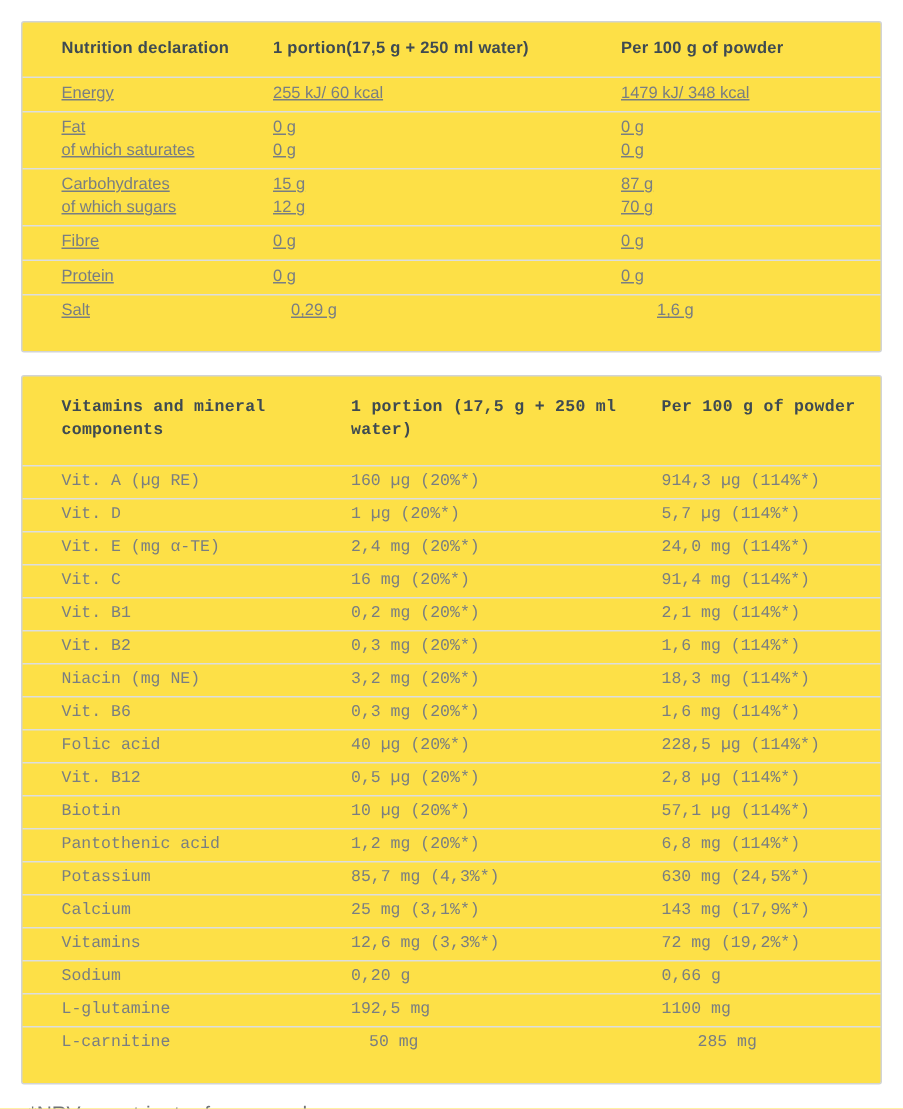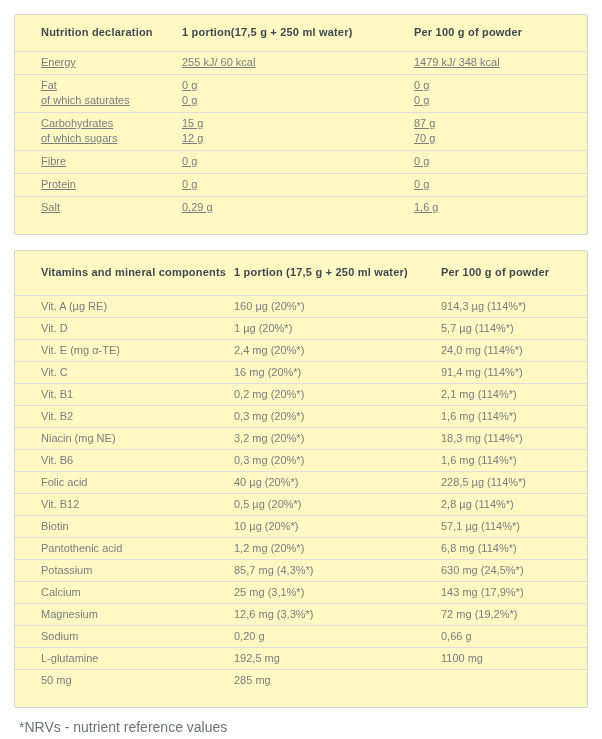--- a/index.html
+++ b/index.html
@@ -10,26 +10,26 @@
     background: #ffffff;
     font-family: "Liberation Sans", "DejaVu Sans", sans-serif;
     color: #797e82;
   }
   .page {
     position: relative;
     padding: 14px 14px 0 14px;
   }
   .card {
     width: 574px;
-    background: #fef9c3;
+    background: #fde047;
     border: 1px solid #d2d4d5;
     border-radius: 2px;
     padding-bottom: 14px;
   }
-  .card + .card { margin-top: 15px; }
+  .card + .card { margin-top: 15px; font-family: Liberation Mono, monospace; }
 
   .grid {
     display: grid;
     padding-left: 26px;
     padding-right: 10px;
   }
   .t1 .grid { grid-template-columns: 141px 232px 1fr; }
   .t2 .grid { grid-template-columns: 193px 207px 1fr; }
 
   .head {
@@ -45,21 +45,21 @@
 
   .row {
     border-bottom: 1px solid #dcdedf;
     font-size: 11px;
     line-height: 15px;
     color: #797e82;
     padding-top: 3px;
     padding-bottom: 3px;
   }
   .t1 .row { padding-top: 3px; padding-bottom: 4px; text-decoration: underline; }
-  .row:last-child { border-bottom: none; padding-bottom: 5px; }
+  .row:last-child { border-bottom: none; padding-bottom: 5px; gap: 12px; }
   .cell { white-space: pre-line; }
 
   .footnote {
     margin: 12px 0 0 5px;
     font-size: 14px;
     line-height: 14px;
     color: #6e7376;
   }
 </style>
 </head>
@@ -184,35 +184,36 @@
         <div class="cell">Potassium</div>
         <div class="cell">85,7 mg (4,3%*)</div>
         <div class="cell">630 mg (24,5%*)</div>
       </div>
         <div class="grid row">
         <div class="cell">Calcium</div>
         <div class="cell">25 mg (3,1%*)</div>
         <div class="cell">143 mg (17,9%*)</div>
       </div>
         <div class="grid row">
-        <div class="cell">Magnesium</div>
+        <div class="cell">Vitamins</div>
         <div class="cell">12,6 mg (3,3%*)</div>
         <div class="cell">72 mg (19,2%*)</div>
       </div>
         <div class="grid row">
         <div class="cell">Sodium</div>
         <div class="cell">0,20 g</div>
         <div class="cell">0,66 g</div>
       </div>
         <div class="grid row">
         <div class="cell">L-glutamine</div>
         <div class="cell">192,5 mg</div>
         <div class="cell">1100 mg</div>
       </div>
         <div class="grid row">
+        <div class="cell">L-carnitine</div>
         <div class="cell">50 mg</div>
         <div class="cell">285 mg</div>
       </div>
       </div>
   </div>
 
   <div class="footnote">*NRVs - nutrient reference values</div>
 
 </div>
 

